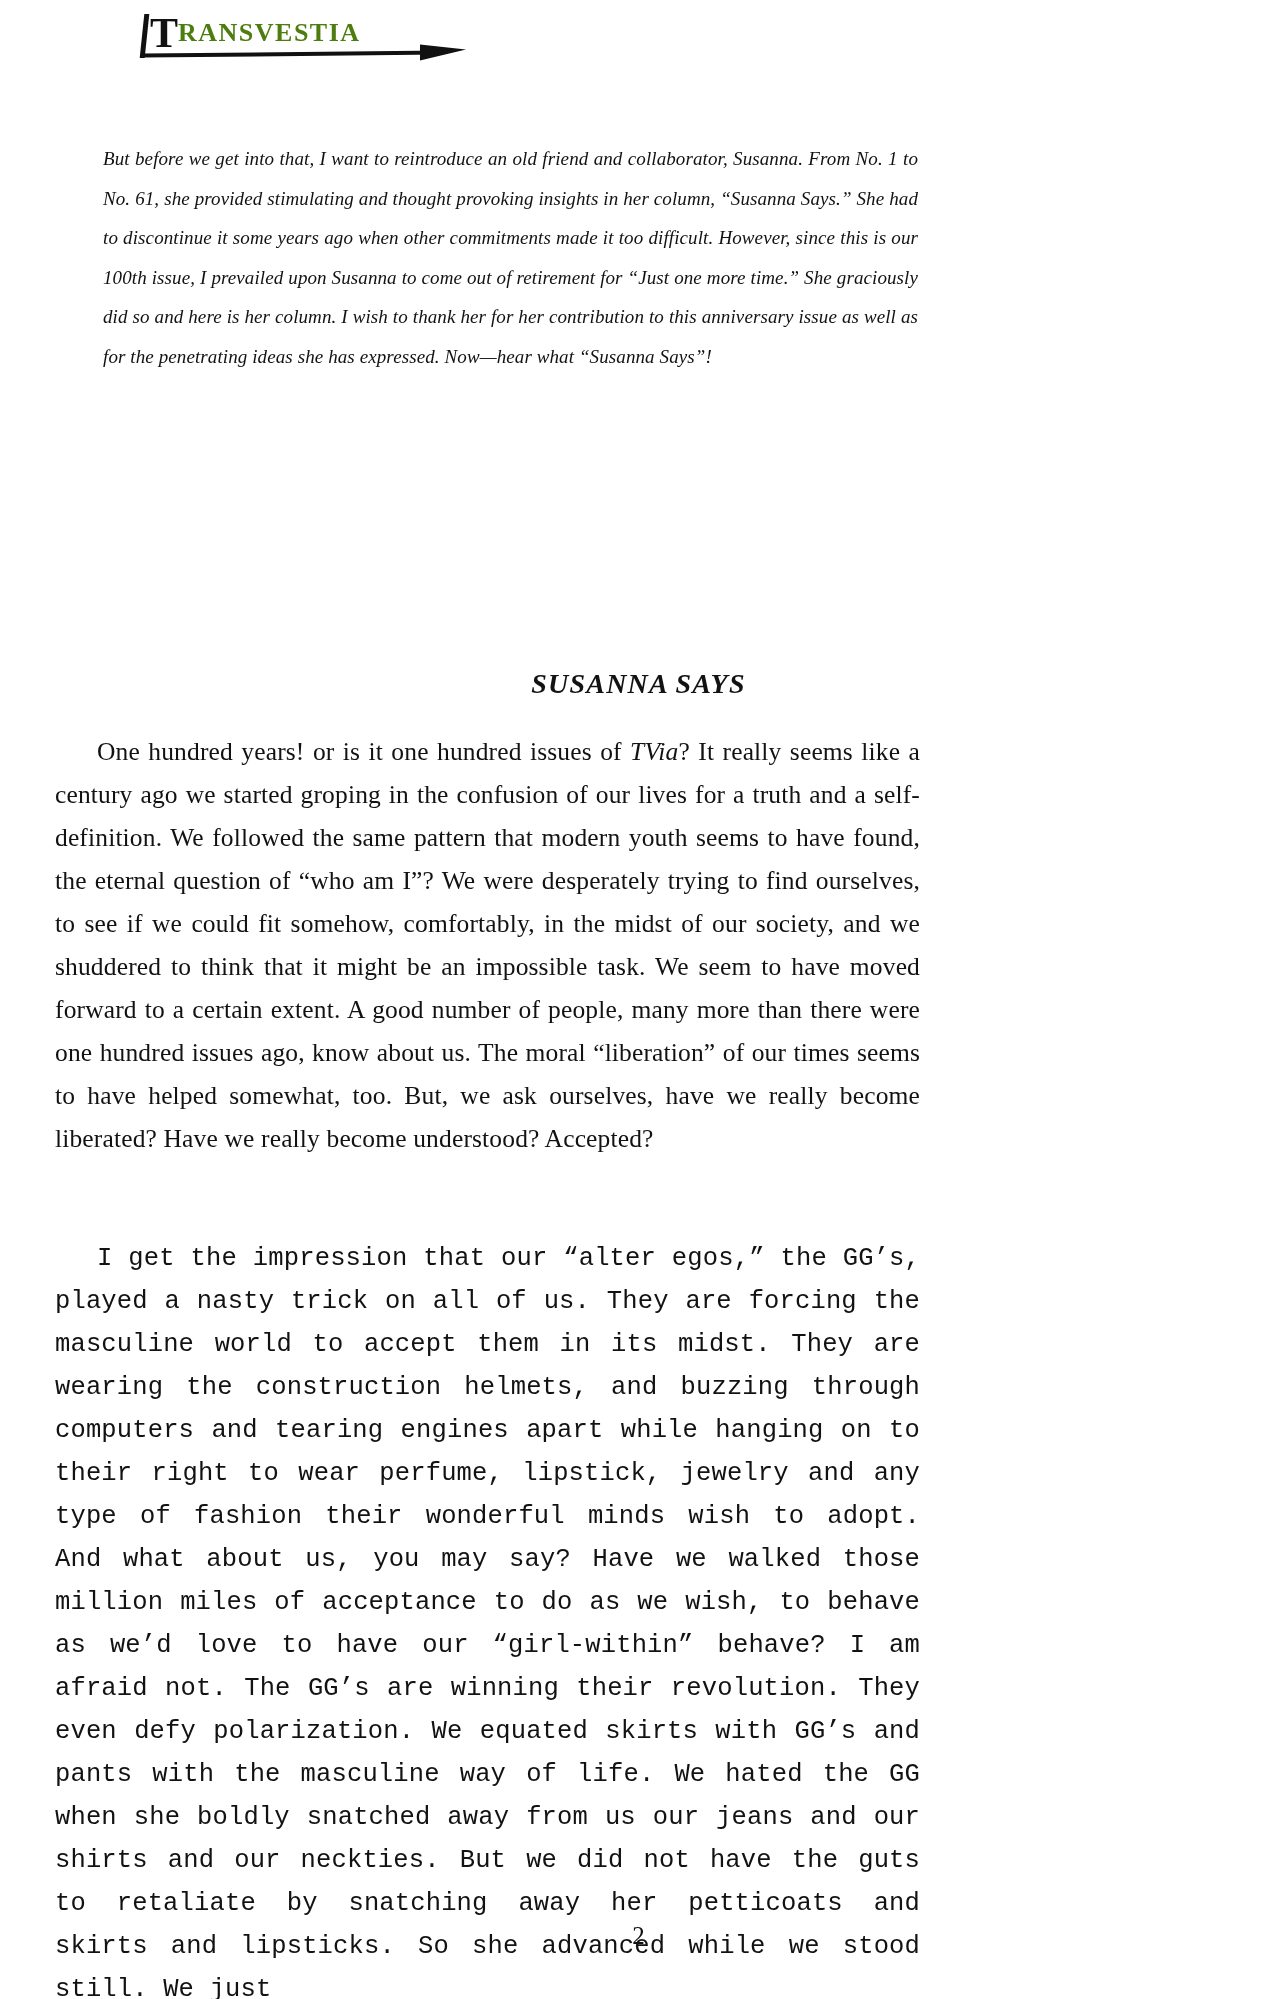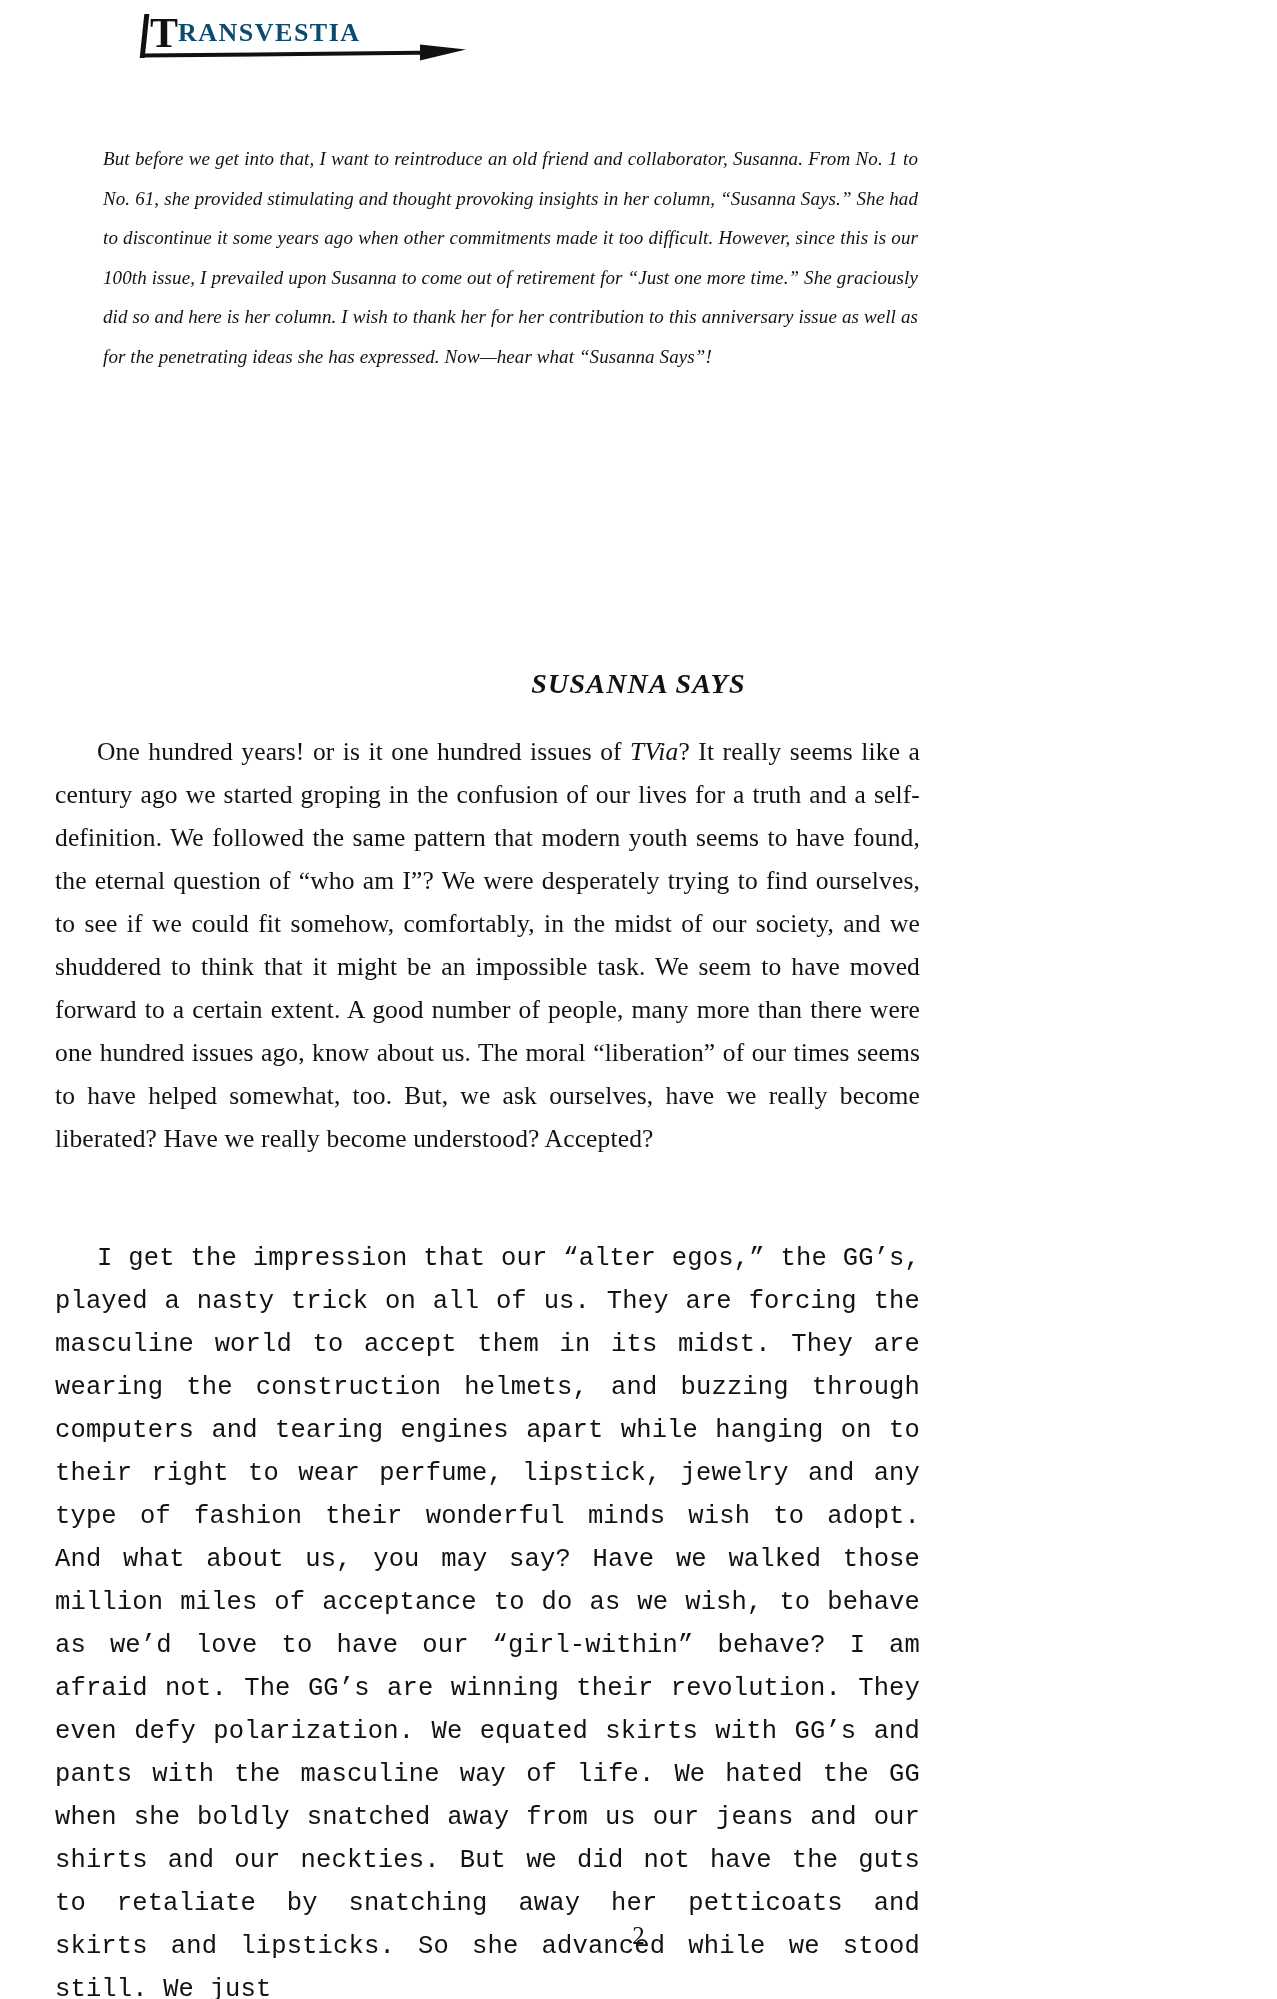--- a/index.html
+++ b/index.html
@@ -43,21 +43,21 @@
     line-height: 42px;
   }
   .masthead-word {
     position: absolute;
     left: 58px;
     top: 12px;
     font-family: "Liberation Serif", serif;
     font-size: 26px;
     font-weight: 700;
     letter-spacing: 1.5px;
-    color: #0c4a6e;
+    color: #4d7c0f;
     font-variant: small-caps;
     line-height: 26px;
   }
   
   .masthead-rule {
     position: absolute;
     left: 22px;
     top: 44px;
     width: 300px;
     height: 4px;

